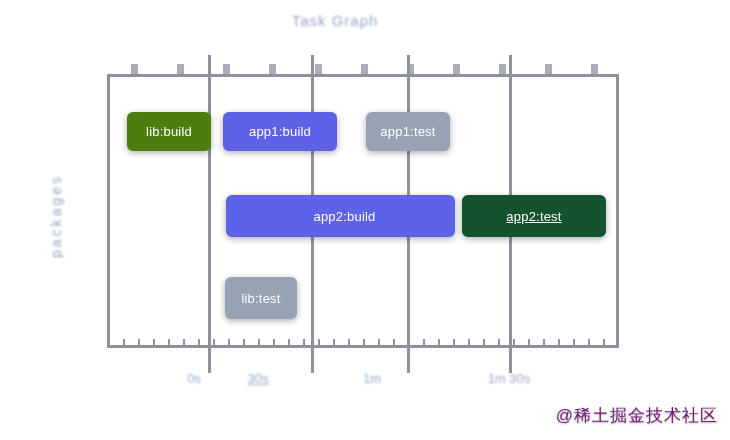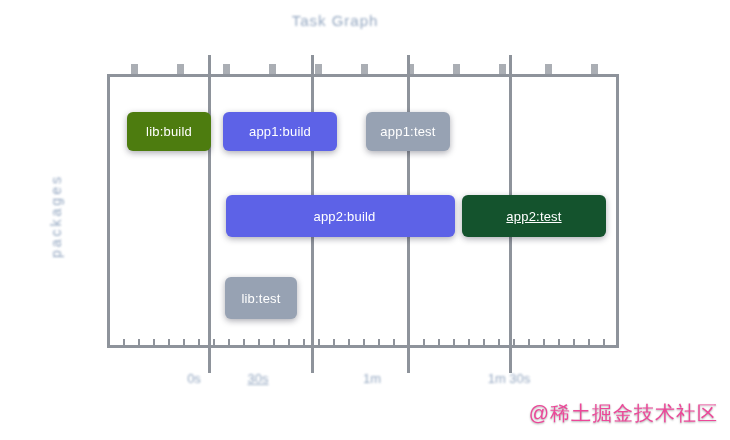--- a/index.html
+++ b/index.html
@@ -51,21 +51,21 @@
   }
   .task-bar.build{background:var(--build);}
   .task-bar.test{background:var(--test);}
   .x-tick-label{
     position:absolute;top:371px;transform:translateX(-50%);
     font-size:13px;color:var(--axis-text);filter:blur(0.9px);opacity:.95;
     white-space:nowrap;
   }
   .watermark{
     position:absolute;right:12px;bottom:13px;
-    font-size:20px;letter-spacing:1px;color:#ec4899;
+    font-size:17px;letter-spacing:1px;color:#701a75;
     text-shadow:0 1px 2px rgba(0,0,0,.35);
   }
 </style>
 </head>
 <body>
 
 <div class="stage">
 
   <div class="chart-title">Task Graph</div>
 

